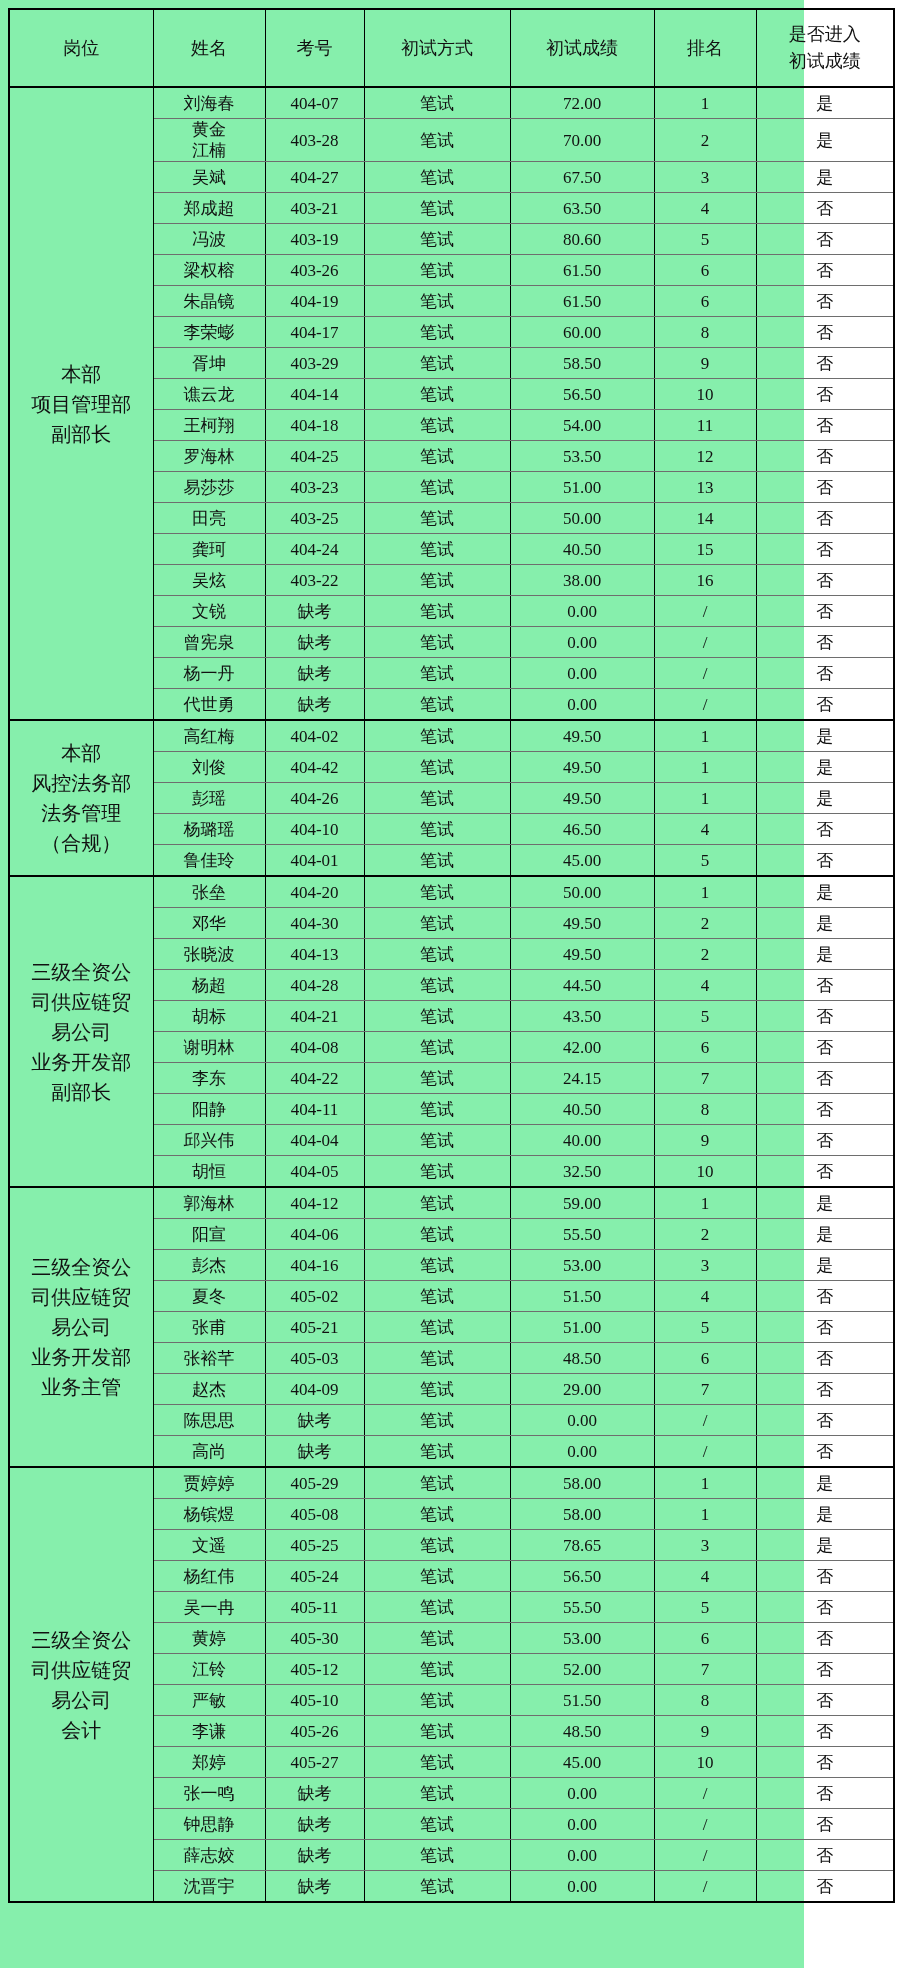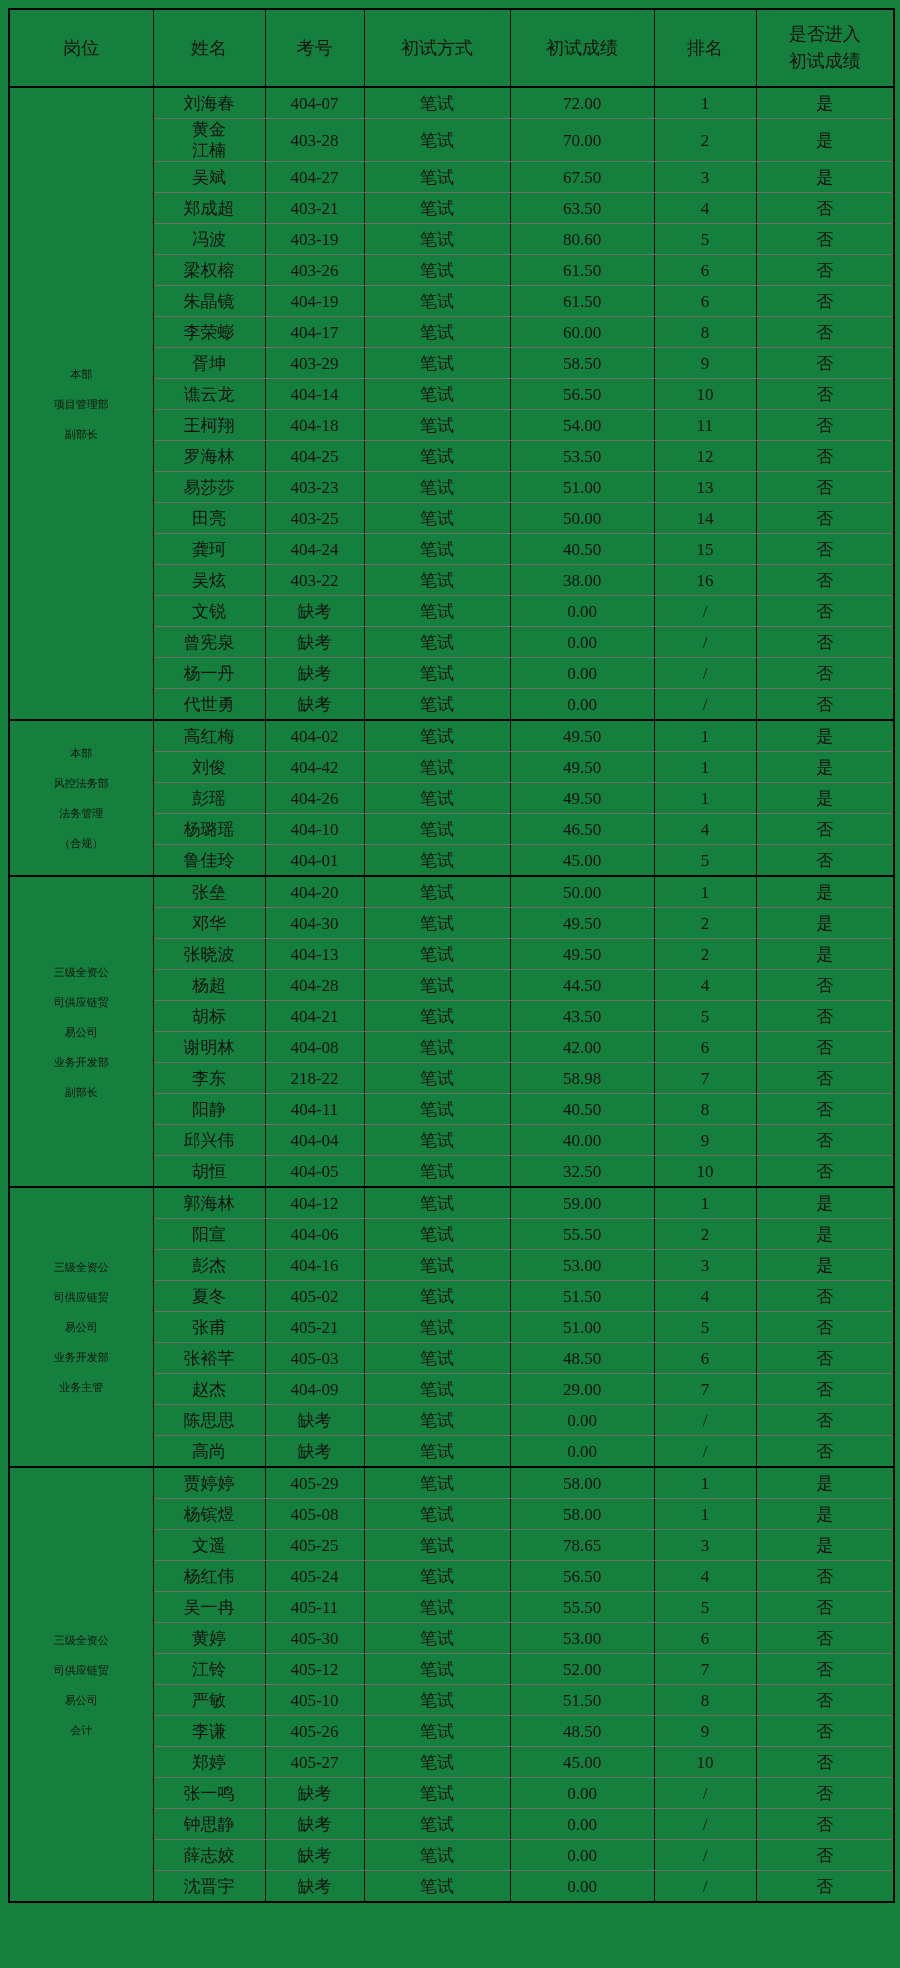--- a/index.html
+++ b/index.html
@@ -2,25 +2,25 @@
 <html><head>
 <meta charset="utf-8">
 <style>
   html, body {
     margin: 0;
     padding: 0;
     background: #ffffff;
     width: 900px;
   }
   .sheet {
-    width: 900px;
+    width: 804px;
     height: 1968px;
     box-sizing: border-box;
     padding: 8px 7px 8px 8px;
-    background: #15803d;
+    background: #86efac;
   }
   table.results {
     width: 885px;
     border-collapse: collapse;
     table-layout: fixed;
     font-family: "Liberation Serif", "DejaVu Serif", serif;
     color: #111111;
     border: 2px solid #000000;
   }
   col.c-pos    { width: 144px; }
@@ -53,21 +53,21 @@
     line-height: 21px;
     border-left: 1px solid #000;
     border-right: 1px solid #000;
     border-top: 1px solid #6e6e6e;
     border-bottom: 1px solid #6e6e6e;
   }
   tbody tr.group-start td {
     border-top: 2px solid #000;
   }
   td.pos {
-    font-size: 11px;
+    font-size: 20px;
     line-height: 30px;
     white-space: pre-line;
     border-top: 2px solid #000;
     border-bottom: 2px solid #000;
   }
   td.name {
     white-space: pre-line;
     margin-top: 48px;
   }
 </style>
@@ -354,23 +354,23 @@
         <tr>
           <td class="name">谢明林</td>
           <td>404-08</td>
           <td>笔试</td>
           <td>42.00</td>
           <td>6</td>
           <td>否</td>
         </tr>
         <tr>
           <td class="name">李东</td>
-          <td>218-22</td>
-          <td>笔试</td>
-          <td>58.98</td>
+          <td>404-22</td>
+          <td>笔试</td>
+          <td>24.15</td>
           <td>7</td>
           <td>否</td>
         </tr>
         <tr>
           <td class="name">阳静</td>
           <td>404-11</td>
           <td>笔试</td>
           <td>40.50</td>
           <td>8</td>
           <td>否</td>

